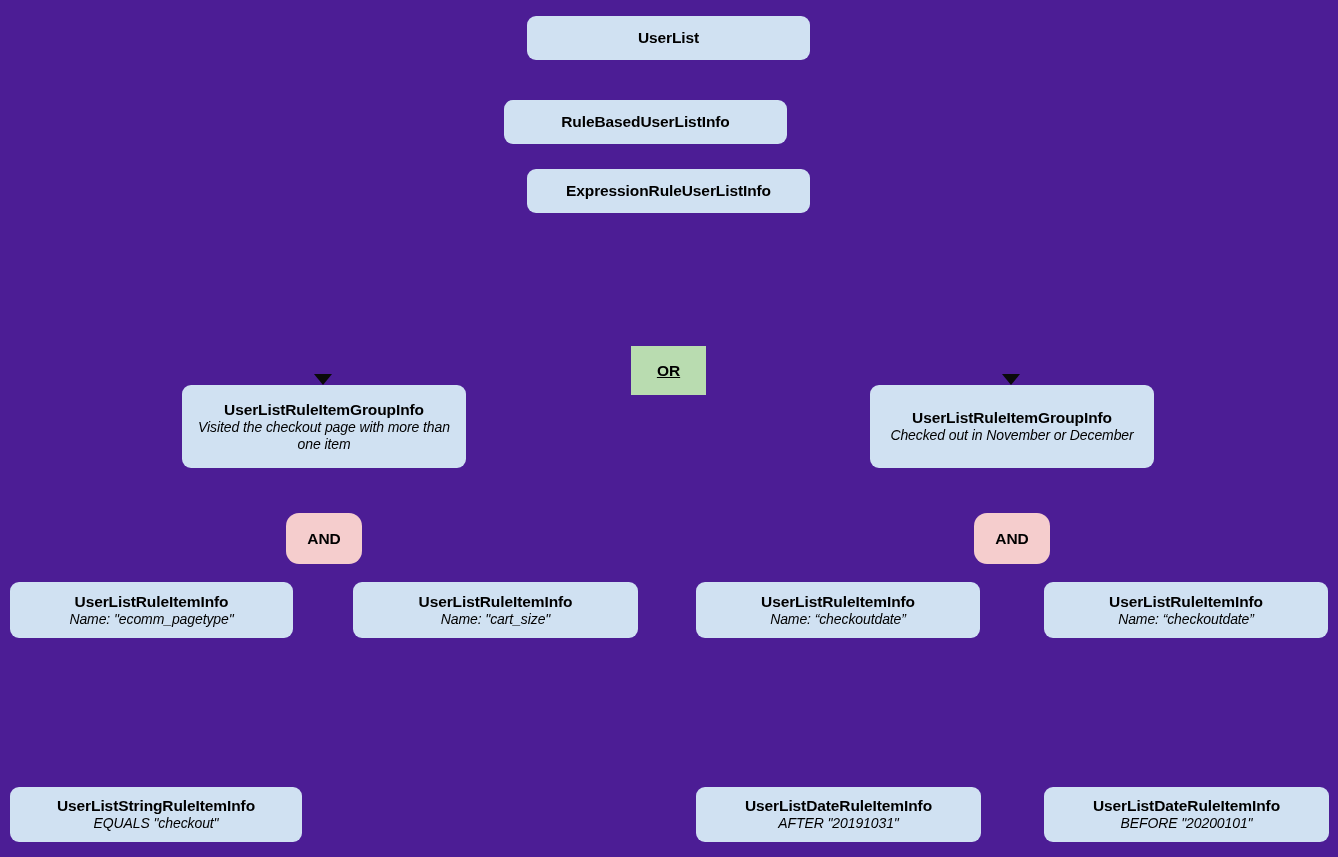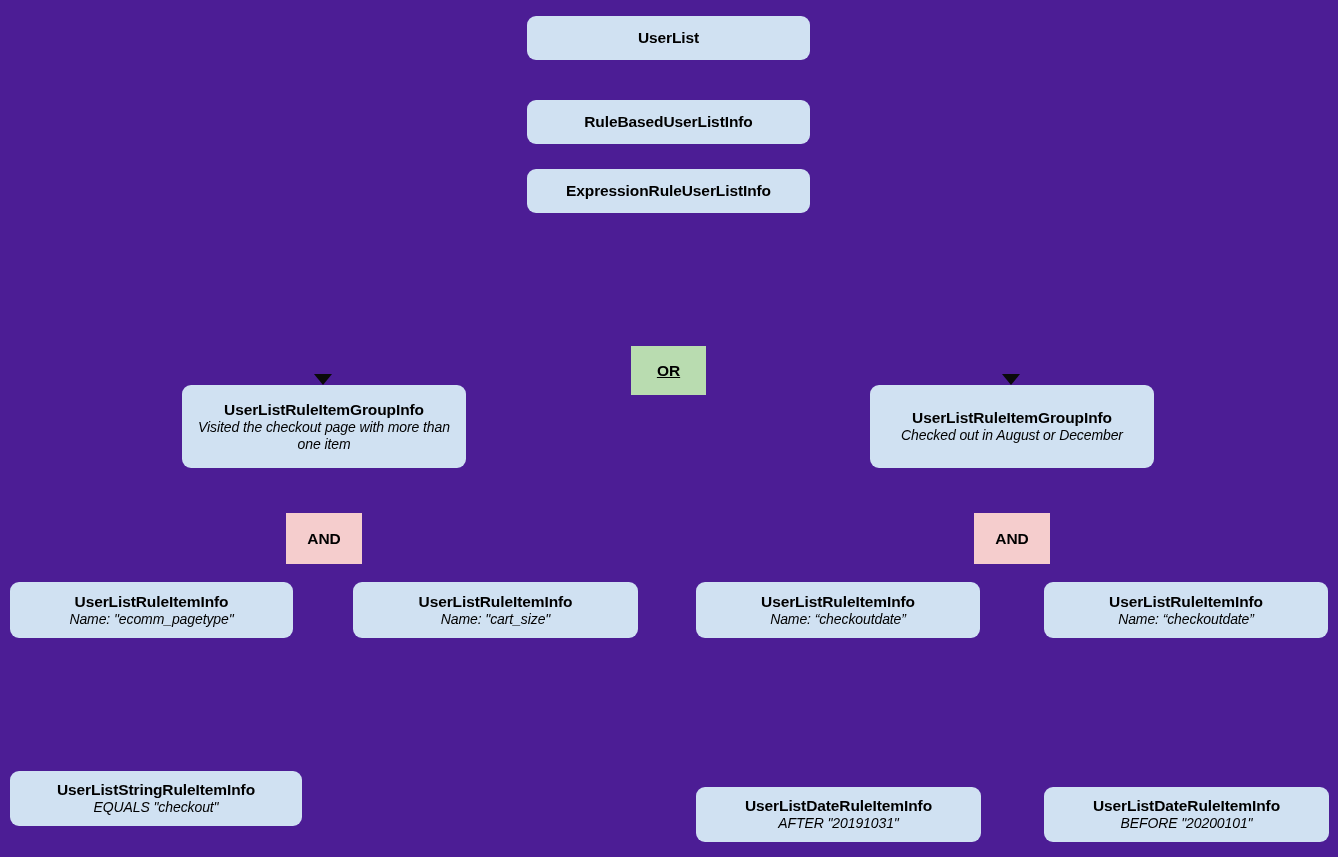--- a/index.html
+++ b/index.html
@@ -48,41 +48,41 @@
     box-sizing: border-box;
     display: flex;
     align-items: center;
     justify-content: center;
     font-size: 15.5px;
     font-weight: bold;
     color: #000000;
     border-radius: 0;
   }
   .op.or { background: #b9dcb0; text-decoration: underline; }
-  .op.and { background: #f5cdcd; }
+  .op.and { background: #f5cdcd; border-radius: 13px; }
   
   .notch {
     position: absolute;
     width: 0;
     height: 0;
     border-left: 9px solid transparent;
     border-right: 9px solid transparent;
     border-top: 11px solid #0a0a0a;
   }
 </style>
 </head>
 <body>
 
 <div id="canvas">
 
   <div class="node" style="left:527px; top:16px; width:283px; height:44px;">
     <span class="title">UserList</span>
   </div>
 
-  <div class="node" style="left:527px; top:100px; width:283px; height:44px;">
+  <div class="node" style="left:504px; top:100px; width:283px; height:44px;">
     <span class="title">RuleBasedUserListInfo</span>
   </div>
 
   <div class="node" style="left:527px; top:169px; width:283px; height:44px;">
     <span class="title">ExpressionRuleUserListInfo</span>
   </div>
 
 
   <div class="op or" style="left:631px; top:346px; width:75px; height:49px;">
     <span>OR</span>
@@ -91,21 +91,21 @@
   <div class="notch" style="left:314px; top:374px;"></div>
   <div class="notch" style="left:1002px; top:374px;"></div>
 
   <div class="node wrap" style="left:182px; top:385px; width:284px; height:83px;">
     <span class="title">UserListRuleItemGroupInfo</span>
     <span class="subtitle">Visited the checkout page with more than one item</span>
   </div>
 
   <div class="node wrap" style="left:870px; top:385px; width:284px; height:83px;">
     <span class="title">UserListRuleItemGroupInfo</span>
-    <span class="subtitle">Checked out in August or December</span>
+    <span class="subtitle">Checked out in November or December</span>
   </div>
 
   <div class="op and" style="left:286px; top:513px; width:76px; height:51px;">
     <span>AND</span>
   </div>
 
   <div class="op and" style="left:974px; top:513px; width:76px; height:51px;">
     <span>AND</span>
   </div>
 
@@ -122,21 +122,21 @@
   <div class="node" style="left:696px; top:582px; width:284px; height:56px;">
     <span class="title">UserListRuleItemInfo</span>
     <span class="subtitle">Name: “checkoutdate”</span>
   </div>
 
   <div class="node" style="left:1044px; top:582px; width:284px; height:56px;">
     <span class="title">UserListRuleItemInfo</span>
     <span class="subtitle">Name: “checkoutdate”</span>
   </div>
 
-  <div class="node" style="left:10px; top:771px; width:292px; height:55px;">
+  <div class="node" style="left:10px; top:787px; width:292px; height:55px;">
     <span class="title">UserListStringRuleItemInfo</span>
     <span class="subtitle">EQUALS "checkout"</span>
   </div>
 
 
   <div class="node" style="left:696px; top:787px; width:285px; height:55px;">
     <span class="title">UserListDateRuleItemInfo</span>
     <span class="subtitle">AFTER "20191031"</span>
   </div>
 

